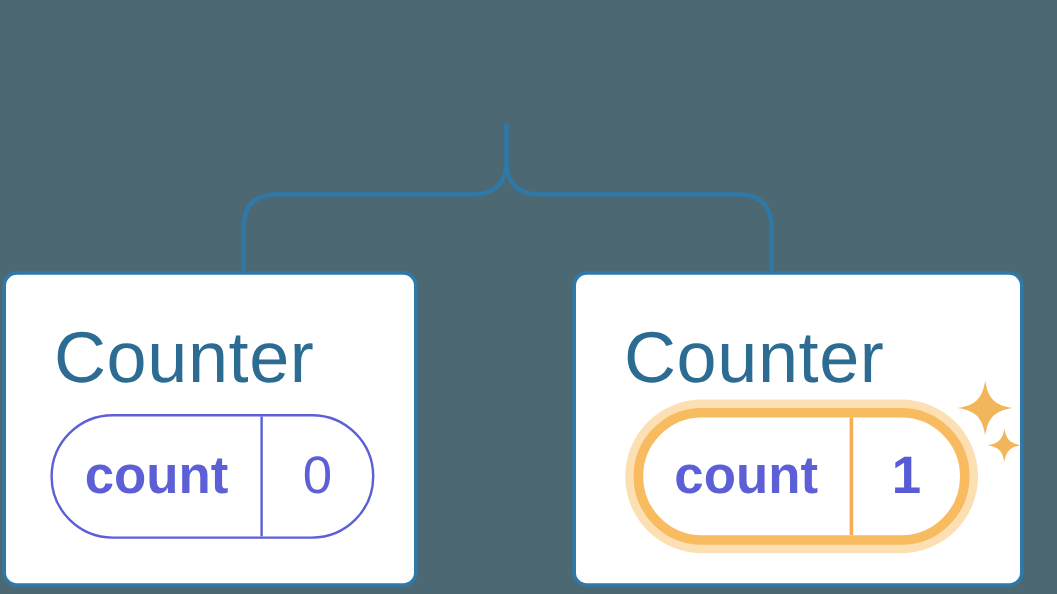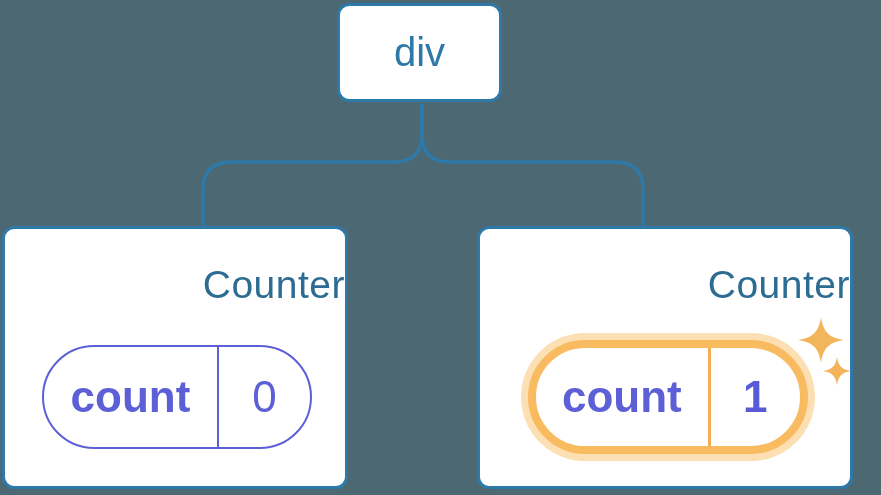--- a/index.html
+++ b/index.html
@@ -35,24 +35,25 @@
     border:3px solid #2f79a9;
     border-radius:12px;
     box-sizing:border-box;
   }
   .card-left  { left:2px;  width:346px; }
   .card-right { left:477px; width:376px; }
 
   .card-title {
     position:absolute;
     top:34px; left:0; width:100%;
-    text-align:right;
+    text-align:left;
     color:#2d6c92;
-    font-size:39px; font-weight:500;
+    font-size:60px; font-weight:500;
     letter-spacing:0.5px;
+    padding-left:40px;
   }
 
   .state-pill {
     position:absolute;
     display:flex; align-items:stretch;
     background:#ffffff;
     box-sizing:border-box;
   }
   .state-pill.plain {
     left:37px; top:116px;
@@ -94,23 +95,20 @@
 </head>
 <body>
 
 <div class="canvas">
 
   <svg class="connector-svg" width="881" height="495" viewBox="0 0 881 495">
     <path d="M422,103 L422,134 Q422,162 394,162 L231,162 Q203,162 203,190 L203,227" fill="none" stroke="#2f79a9" stroke-width="3.5"></path>
     <path d="M422,103 L422,134 Q422,162 450,162 L615,162 Q643,162 643,190 L643,227" fill="none" stroke="#2f79a9" stroke-width="3.5"></path>
   </svg>
 
-  <div class="root-node">
-    <span>div</span>
-  </div>
 
   <div class="component-card card-left">
     <div class="card-title">Counter</div>
     <div class="state-pill plain">
       <div class="pill-key">count</div>
       <div class="pill-value">0</div>
     </div>
   </div>
 
   <div class="component-card card-right">

